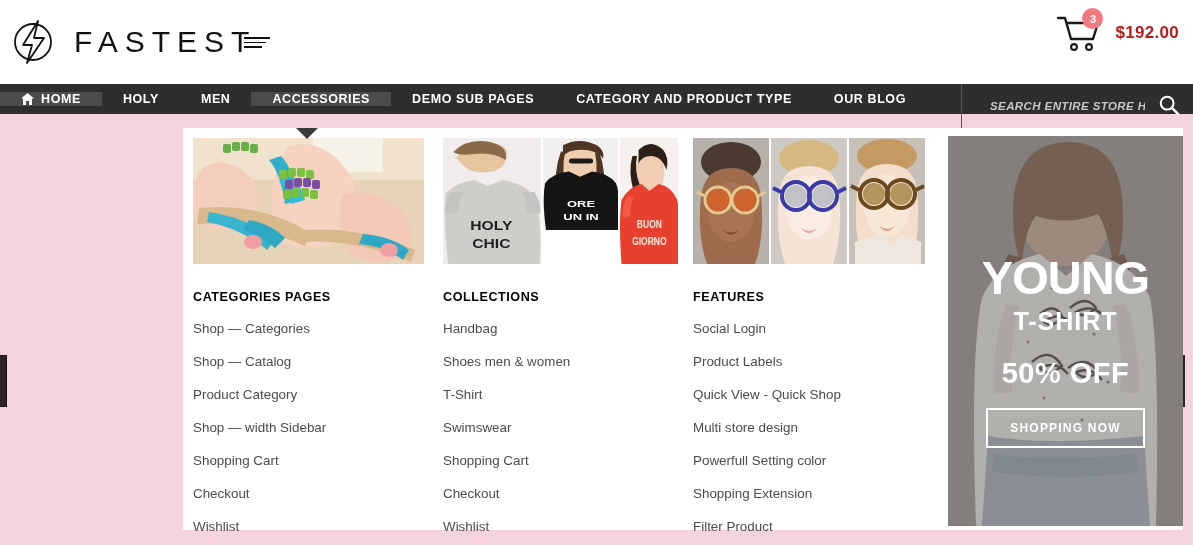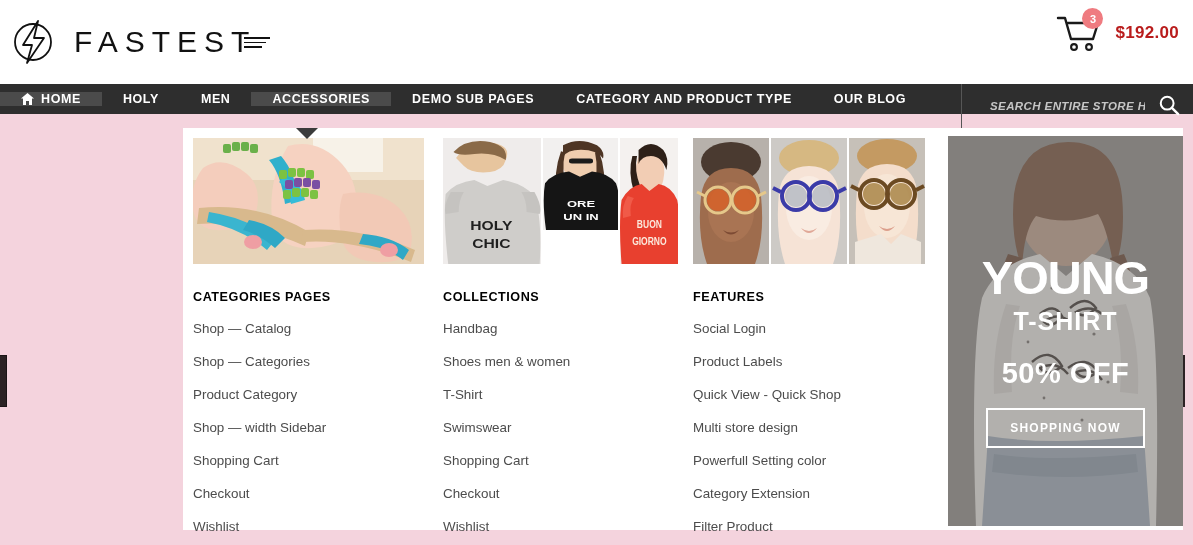--- a/index.html
+++ b/index.html
@@ -269,22 +269,22 @@
                 <rect x="48" y="4" width="8" height="9" rx="2"></rect>
                   <rect x="57" y="6" width="8" height="9" rx="2"></rect>
               </g>
               <ellipse cx="60" cy="104" rx="9" ry="7" fill="#ef9ea3"></ellipse>
               <ellipse cx="196" cy="112" rx="9" ry="7" fill="#ef9ea3"></ellipse>
             </svg>
           </div>
         </div>
         <div class="col-title">CATEGORIES PAGES</div>
         <ul class="col-list">
+          <li><a href="#">Shop — Categories</a></li>
           <li><a href="#">Shop — Catalog</a></li>
-          <li><a href="#">Shop — Categories</a></li>
           <li><a href="#">Product Category</a></li>
           <li><a href="#">Shop — width Sidebar</a></li>
           <li><a href="#">Shopping Cart</a></li>
           <li><a href="#">Checkout</a></li>
           <li><a href="#">Wishlist</a></li>
 
         </ul>
       </div>
 
       <div class="menu-col">
@@ -392,21 +392,21 @@
             </svg>
           </div>
         </div>
         <div class="col-title">FEATURES</div>
         <ul class="col-list">
           <li><a href="#">Social Login</a></li>
           <li><a href="#">Product Labels</a></li>
           <li><a href="#">Quick View - Quick Shop</a></li>
           <li><a href="#">Multi store design</a></li>
           <li><a href="#">Powerfull Setting color</a></li>
-          <li><a href="#">Category Extension</a></li>
+          <li><a href="#">Shopping Extension</a></li>
           <li><a href="#">Filter Product</a></li>
 
         </ul>
       </div>
     </div>
 
     <div class="promo">
       <svg class="promo-photo" viewBox="0 0 235 390" preserveAspectRatio="none">
         <rect width="235" height="390" fill="#8e8b88"></rect>
         <ellipse cx="118" cy="72" rx="48" ry="58" fill="#b69b8a"></ellipse>

